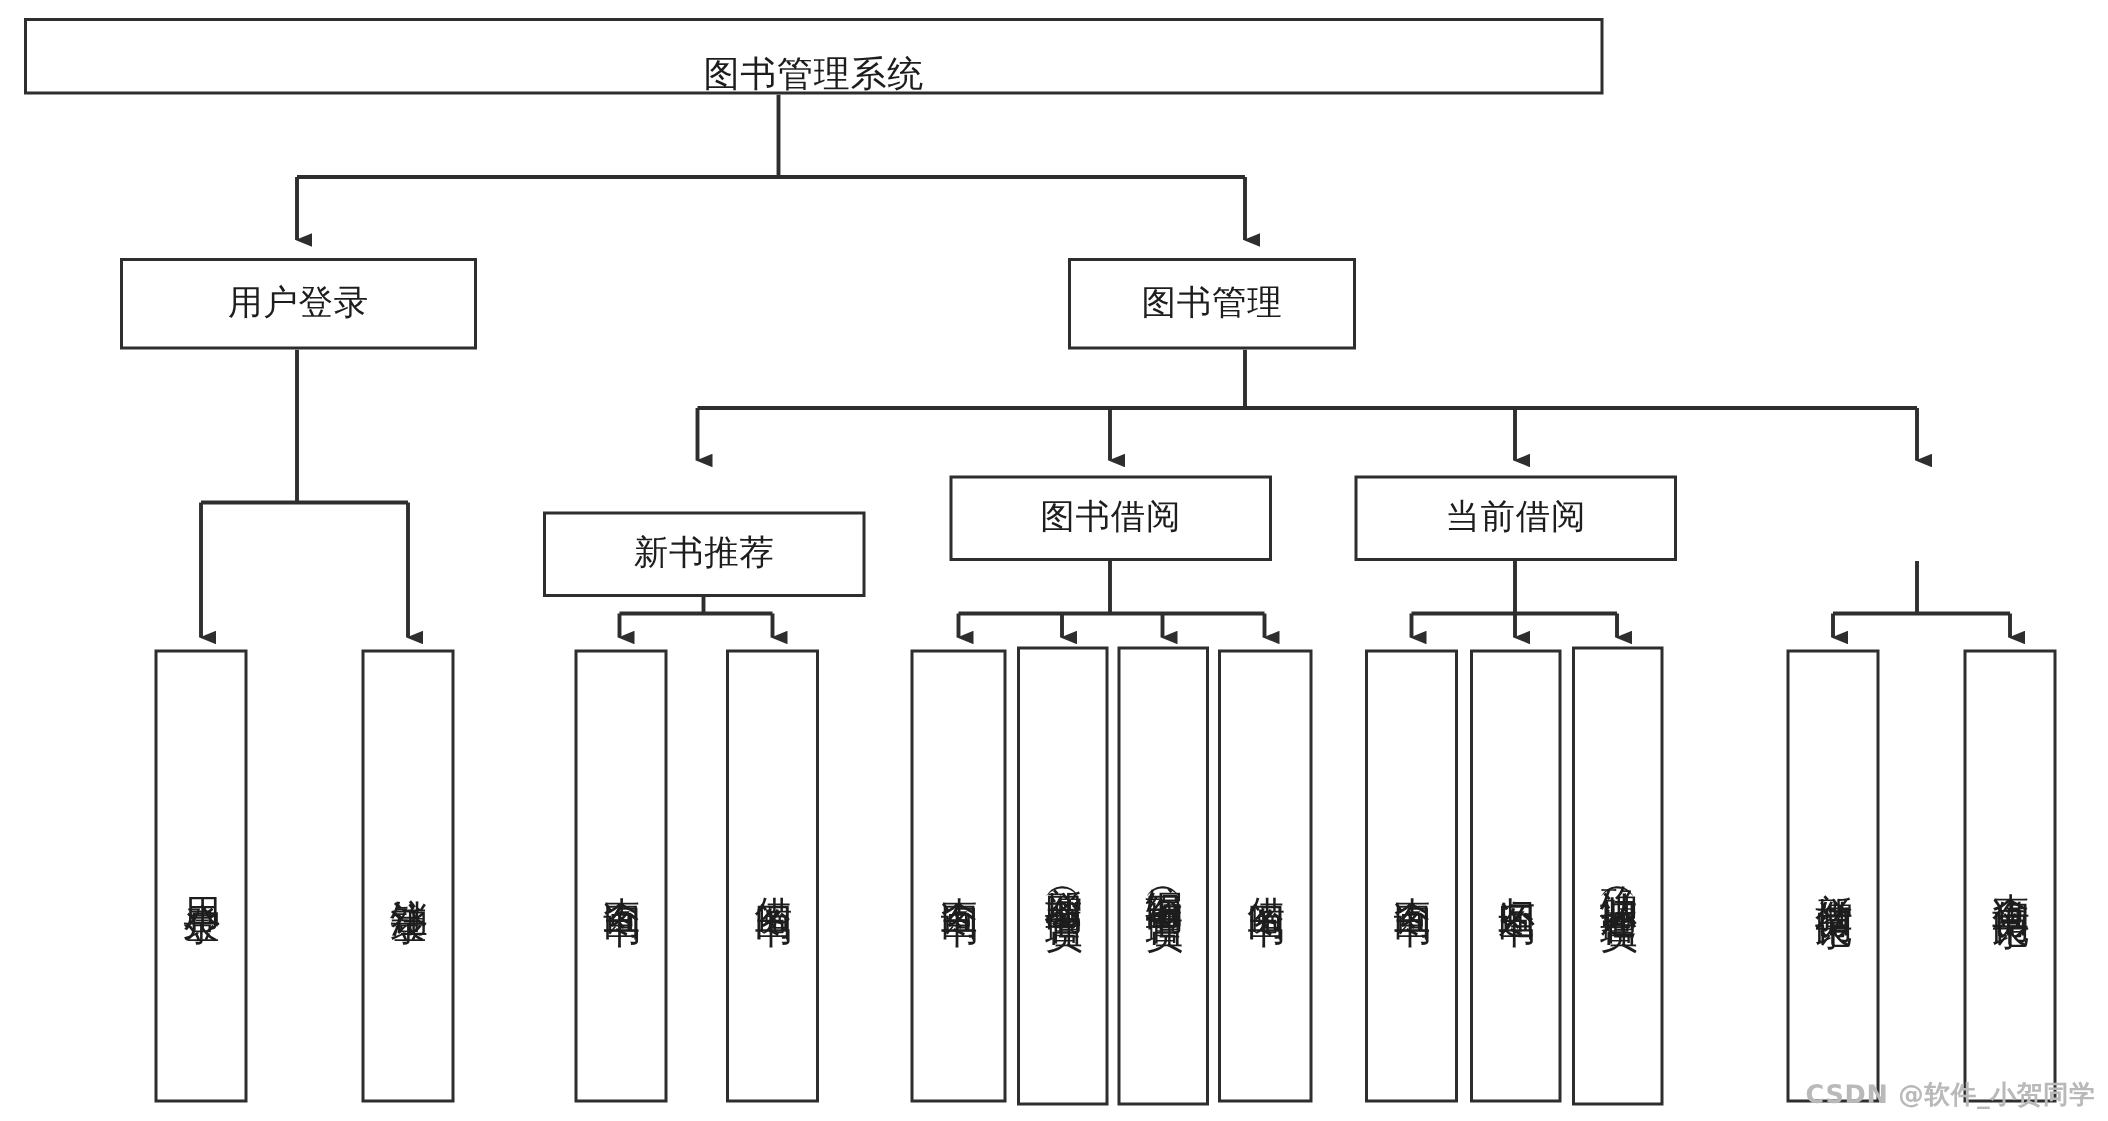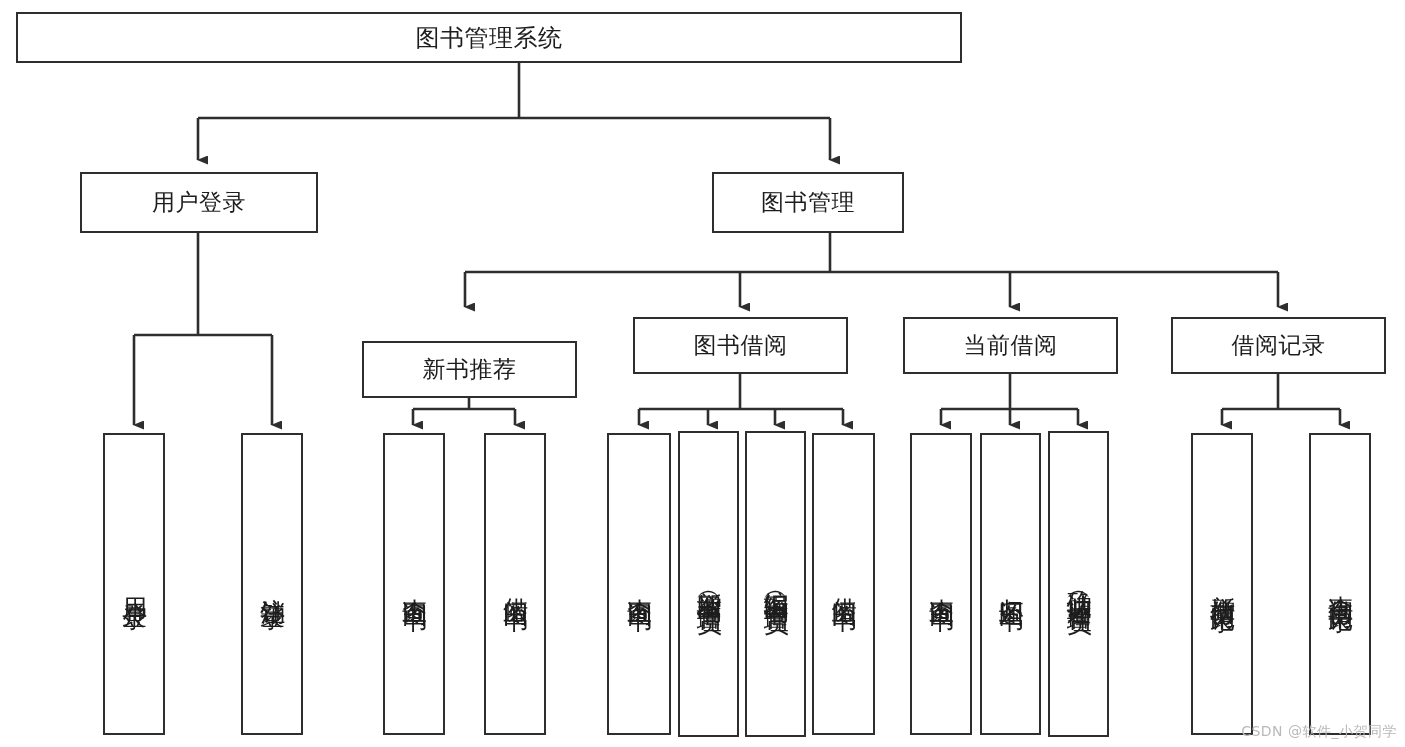--- a/index.html
+++ b/index.html
@@ -10,22 +10,22 @@
   .node{position:absolute;box-sizing:border-box;background:#ffffff;
         border:2.5px solid #2e2e2e;display:flex;align-items:center;
         justify-content:center;overflow:hidden;}
   .node .lbl{color:#1d1d1d;line-height:1.0;white-space:nowrap;}
   .h-node .lbl{font-size:23px;letter-spacing:.5px;}
   .root .lbl{font-size:24px;}
   .v-node{align-items:center;justify-content:center;}
   .v-node .lbl{writing-mode:vertical-rl;text-orientation:upright;
                font-size:25px;letter-spacing:3px;line-height:1.05;
                white-space:nowrap;}
-  .watermark{position:absolute;right:8px;bottom:6px;font-size:14px;
-             color:#b9b9b9;letter-spacing:.5px;white-space:nowrap;}
+  .watermark{position:absolute;right:8px;bottom:6px;font-size:17px;
+             color:#b9b9b9;letter-spacing:.5px;white-space:nowrap;font-weight:bold;}
 </style>
 </head>
 <body>
 
 <div id="diagram">
 
   <svg class="wires" viewBox="0 0 1405 747" xmlns="http://www.w3.org/2000/svg">
     <defs>
       <marker id="arw" markerWidth="9" markerHeight="11" refX="4.5" refY="10" orient="auto" markerUnits="userSpaceOnUse">
         <path d="M0,0 L9,0 L4.5,11 Z" fill="#2e2e2e"></path>
@@ -68,42 +68,39 @@
       <path d="M1010,409 L1010,425" marker-end="url(#arw)"></path>
       <path d="M1078,409 L1078,425" marker-end="url(#arw)"></path>
 
       <path d="M1278,374 L1278,409"></path>
       <path d="M1222,409 L1340,409"></path>
       <path d="M1222,409 L1222,425" marker-end="url(#arw)"></path>
       <path d="M1340,409 L1340,425" marker-end="url(#arw)"></path>
     </g>
   </svg>
 
-  <div class="node h-node root" style="left:16px;top:12px;width:946px;height:51px;">
+  <div class="node h-node root" style="left:16px;top:12px;width:1053px;height:51px;align-items:flex-end;">
     <span class="lbl">图书管理系统</span>
   </div>
 
   <div class="node h-node" style="left:80px;top:172px;width:238px;height:61px;">
     <span class="lbl">用户登录</span>
   </div>
   <div class="node h-node" style="left:712px;top:172px;width:192px;height:61px;">
     <span class="lbl">图书管理</span>
   </div>
 
   <div class="node h-node" style="left:362px;top:317px;width:215px;height:57px;margin-top:24px;">
     <span class="lbl">新书推荐</span>
   </div>
   <div class="node h-node" style="left:633px;top:317px;width:215px;height:57px;">
     <span class="lbl">图书借阅</span>
   </div>
   <div class="node h-node" style="left:903px;top:317px;width:215px;height:57px;">
     <span class="lbl">当前借阅</span>
-  </div>
-  <div class="node h-node" style="left:1171px;top:317px;width:215px;height:57px;">
-    <span class="lbl">借阅记录</span>
   </div>
 
   <div class="node v-node" style="left:103px;top:433px;width:62px;height:302px;">
     <span class="lbl">用户登录</span>
   </div>
   <div class="node v-node" style="left:241px;top:433px;width:62px;height:302px;">
     <span class="lbl">注销登录</span>
   </div>
 
   <div class="node v-node" style="left:383px;top:433px;width:62px;height:302px;">

